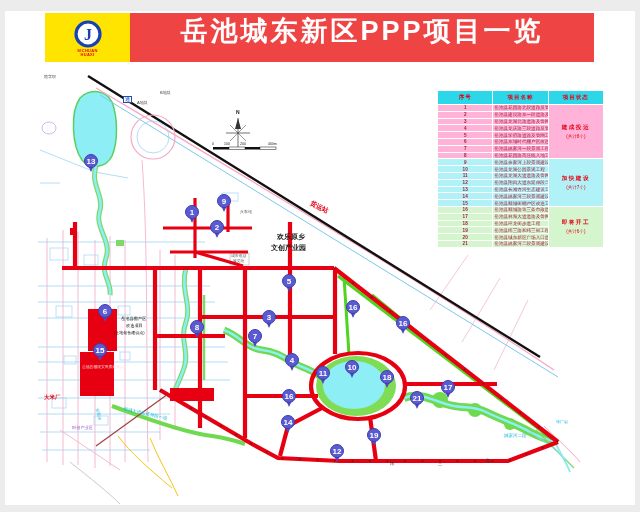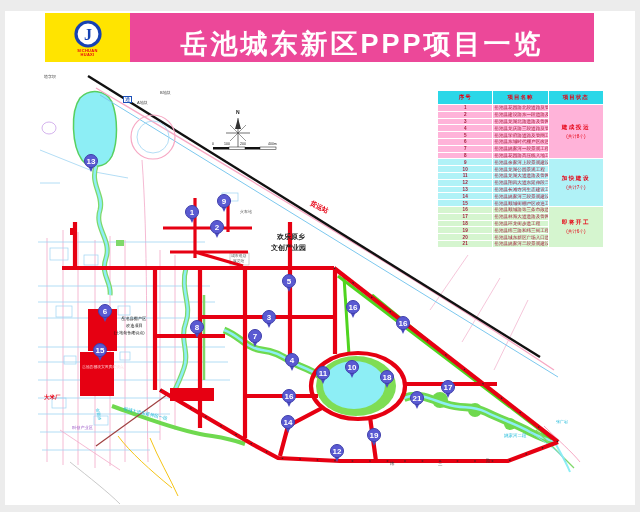--- a/index.html
+++ b/index.html
@@ -4,21 +4,21 @@
 <style>
   html,body{margin:0;padding:0;}
   body{width:640px;height:512px;position:relative;background:#ececec;
        font-family:"Liberation Sans","DejaVu Sans",sans-serif;overflow:hidden;}
   .page{position:absolute;left:5px;top:11px;width:630px;height:494px;background:#fff;}
   
   .header{position:absolute;left:45px;top:13px;height:49px;width:549px;display:flex;z-index:6;}
   .logo-box{width:85px;height:49px;background:#ffe400;display:flex;flex-direction:column;align-items:center;justify-content:center;}
   .logo-ring{width:30px;height:30px;}
   .logo-caption{font-size:4px;line-height:4px;color:#e60012;font-weight:700;text-align:center;letter-spacing:.3px;}
-  .banner{flex:1;background:#ec4899;color:#fff;display:flex;align-items:flex-end;justify-content:center;}
+  .banner{flex:1;background:#ef4444;color:#fff;display:flex;align-items:flex-start;justify-content:center;}
   .banner .title{font-size:27px;font-weight:700;letter-spacing:3px;white-space:nowrap;}
   
   #map-svg{position:absolute;left:0;top:0;z-index:1;}
   #labels-layer{position:absolute;left:0;top:0;width:640px;height:512px;z-index:4;pointer-events:none;}
   .lbl{position:absolute;white-space:nowrap;line-height:1;transform-origin:left top;}
   .lbl.boxed{border:0.5px solid #1b4fb8;background:#fff;padding:0 1px;}
   
   .proj-table{position:absolute;left:437px;top:90px;width:167px;border-collapse:collapse;z-index:5;
               table-layout:fixed;box-shadow:0 0 0 1px #fff;}
   .proj-table th{background:#2bd7e8;color:#e60012;font-size:5.5px;font-weight:700;height:13px;

